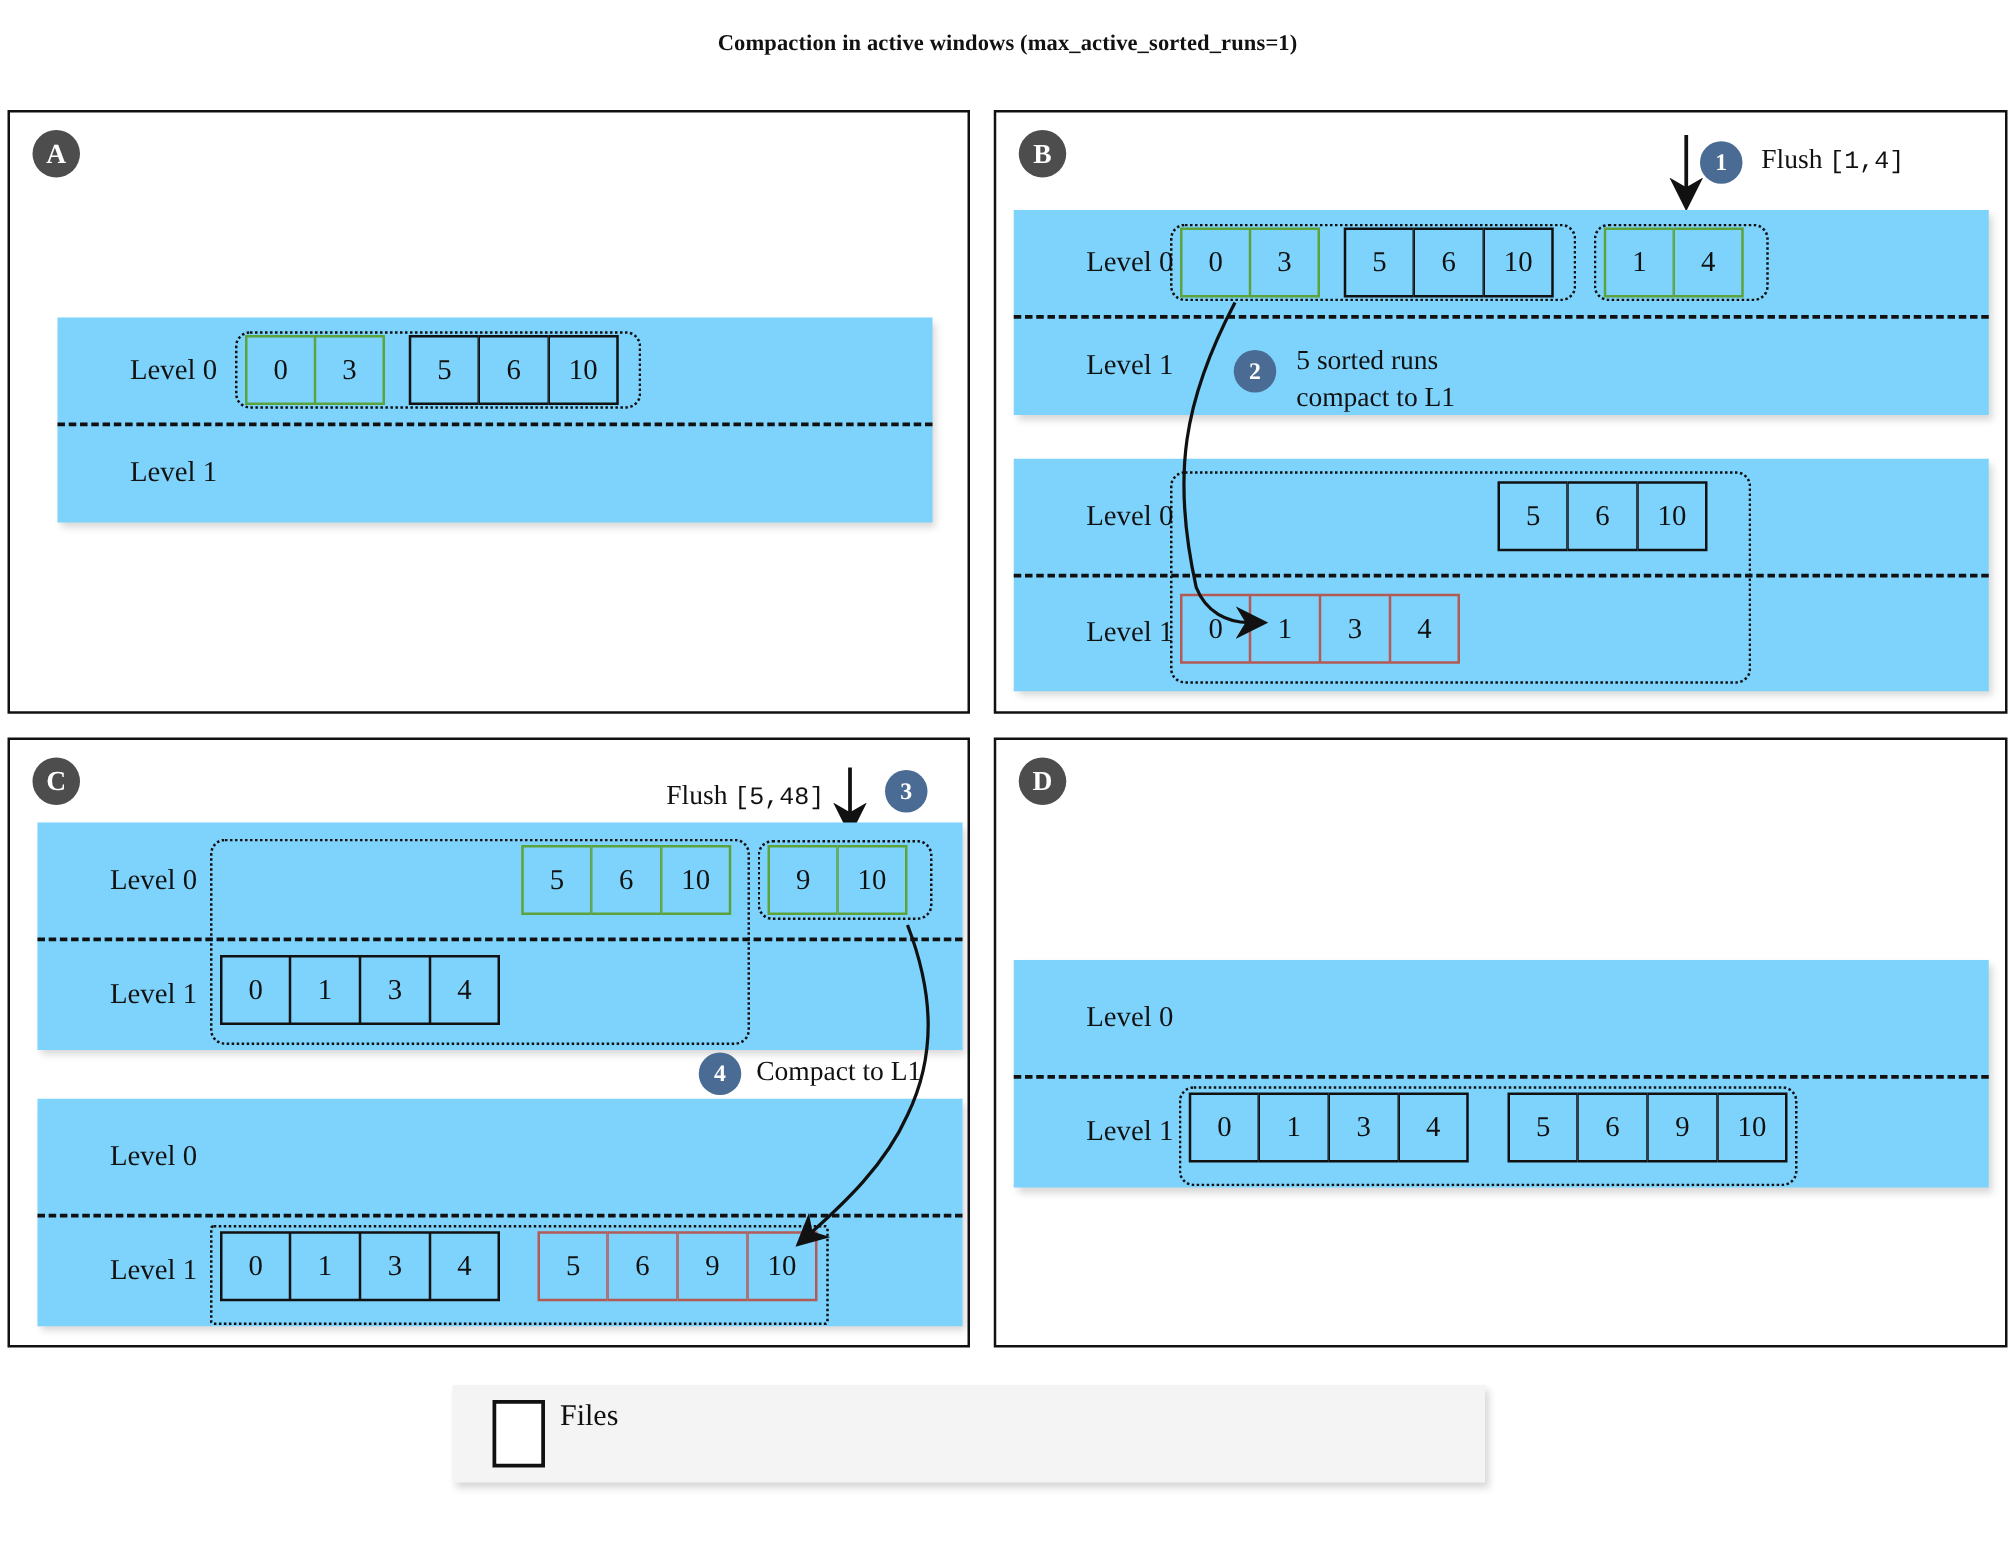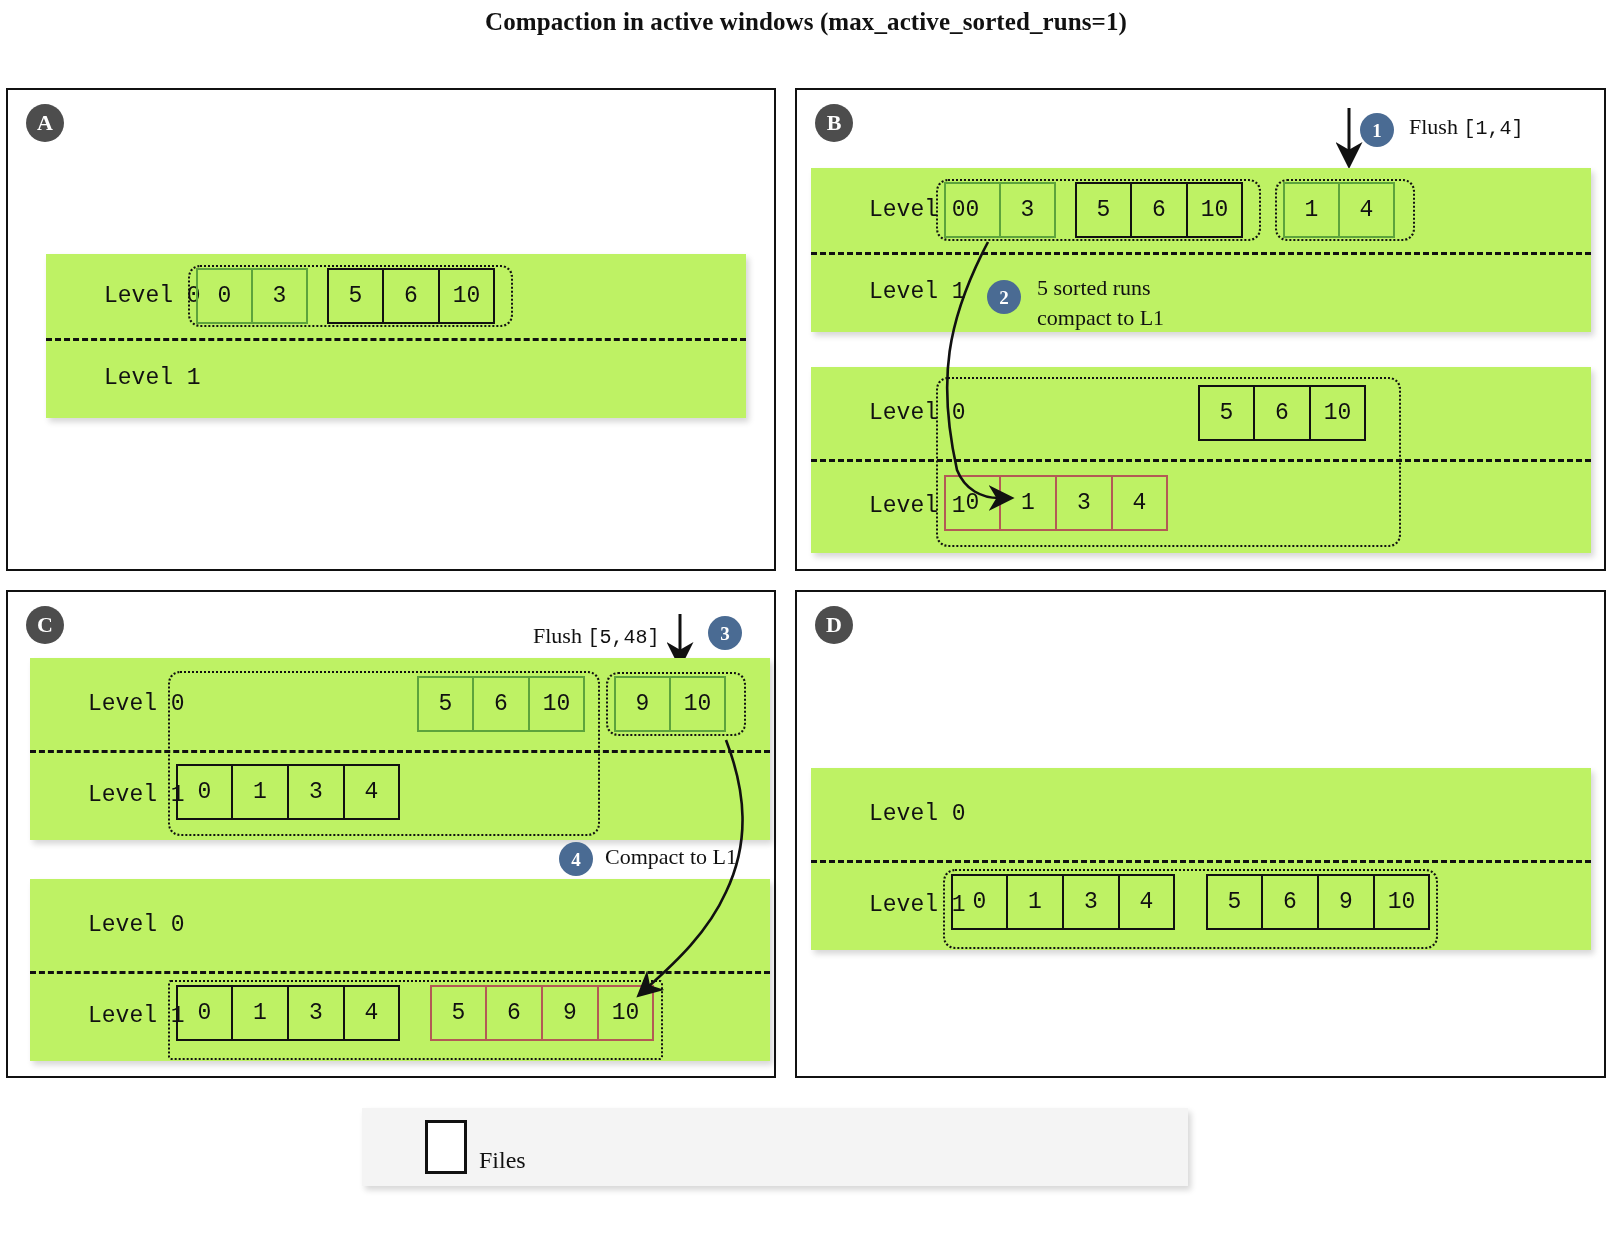--- a/index.html
+++ b/index.html
@@ -8,23 +8,23 @@
     background:#ffffff;
     font-family:"Liberation Serif","DejaVu Serif",serif;
     color:#111;
     position:relative;
     overflow:hidden;
   }
   .root{position:relative;width:1612px;height:1246px;}
 
   
   .title{
-    position:absolute;left:0;top:8px;width:1612px;
+    position:absolute;left:0;top:24px;width:1612px;
     text-align:center;
-    font-size:25px;font-weight:bold;
+    font-size:18px;font-weight:bold;
     letter-spacing:.1px;
   }
 
   
   .panel{
     position:absolute;
     background:#fff;
     border:2px solid #111;
     box-sizing:border-box;
   }
@@ -38,24 +38,23 @@
     width:38px;height:38px;border-radius:50%;
     background:#4d4d4d;color:#fff;
     font-size:22px;font-weight:bold;
     display:flex;align-items:center;justify-content:center;
     line-height:1;
   }
 
   
   .stack{
     position:absolute;
-    background:#bef264;
+    background:#7dd3fc;
     box-shadow:3px 4px 6px rgba(0,0,0,.16);
     box-sizing:border-box;
-    font-family:Liberation Mono, monospace;
   }
   .lvlrow{
     position:relative;
     height:78px;
     box-sizing:border-box;
   }
   .lvl-label{
     position:absolute;left:58px;top:50%;
     transform:translateY(-50%);
     font-size:23px;white-space:nowrap;
@@ -116,21 +115,21 @@
 
   
   #legend{
     position:absolute;left:362px;top:1108px;width:826px;height:78px;
     background:#f4f4f4;
     box-shadow:3px 4px 6px rgba(0,0,0,.16);
     display:flex;align-items:center;
     box-sizing:border-box;
     padding-left:32px;
   }
-  .leg-item{display:flex;align-items:flex-end;margin-left:31px;}
+  .leg-item{display:flex;align-items:flex-start;}
   .leg-swatch{
     width:42px;height:54px;box-sizing:border-box;
     border:3px solid #111;background:#fff;
   }
   .leg-swatch.dotted{border:3px dotted #111;border-radius:4px;}
   .leg-swatch.green{border-color:#5da33c;border-width:3px;}
   .leg-swatch.red{border-color:#b35a55;border-width:3px;}
   .leg-label{font-size:24px;margin-left:12px;margin-right:22px;white-space:nowrap;}
 </style>
 </head>

